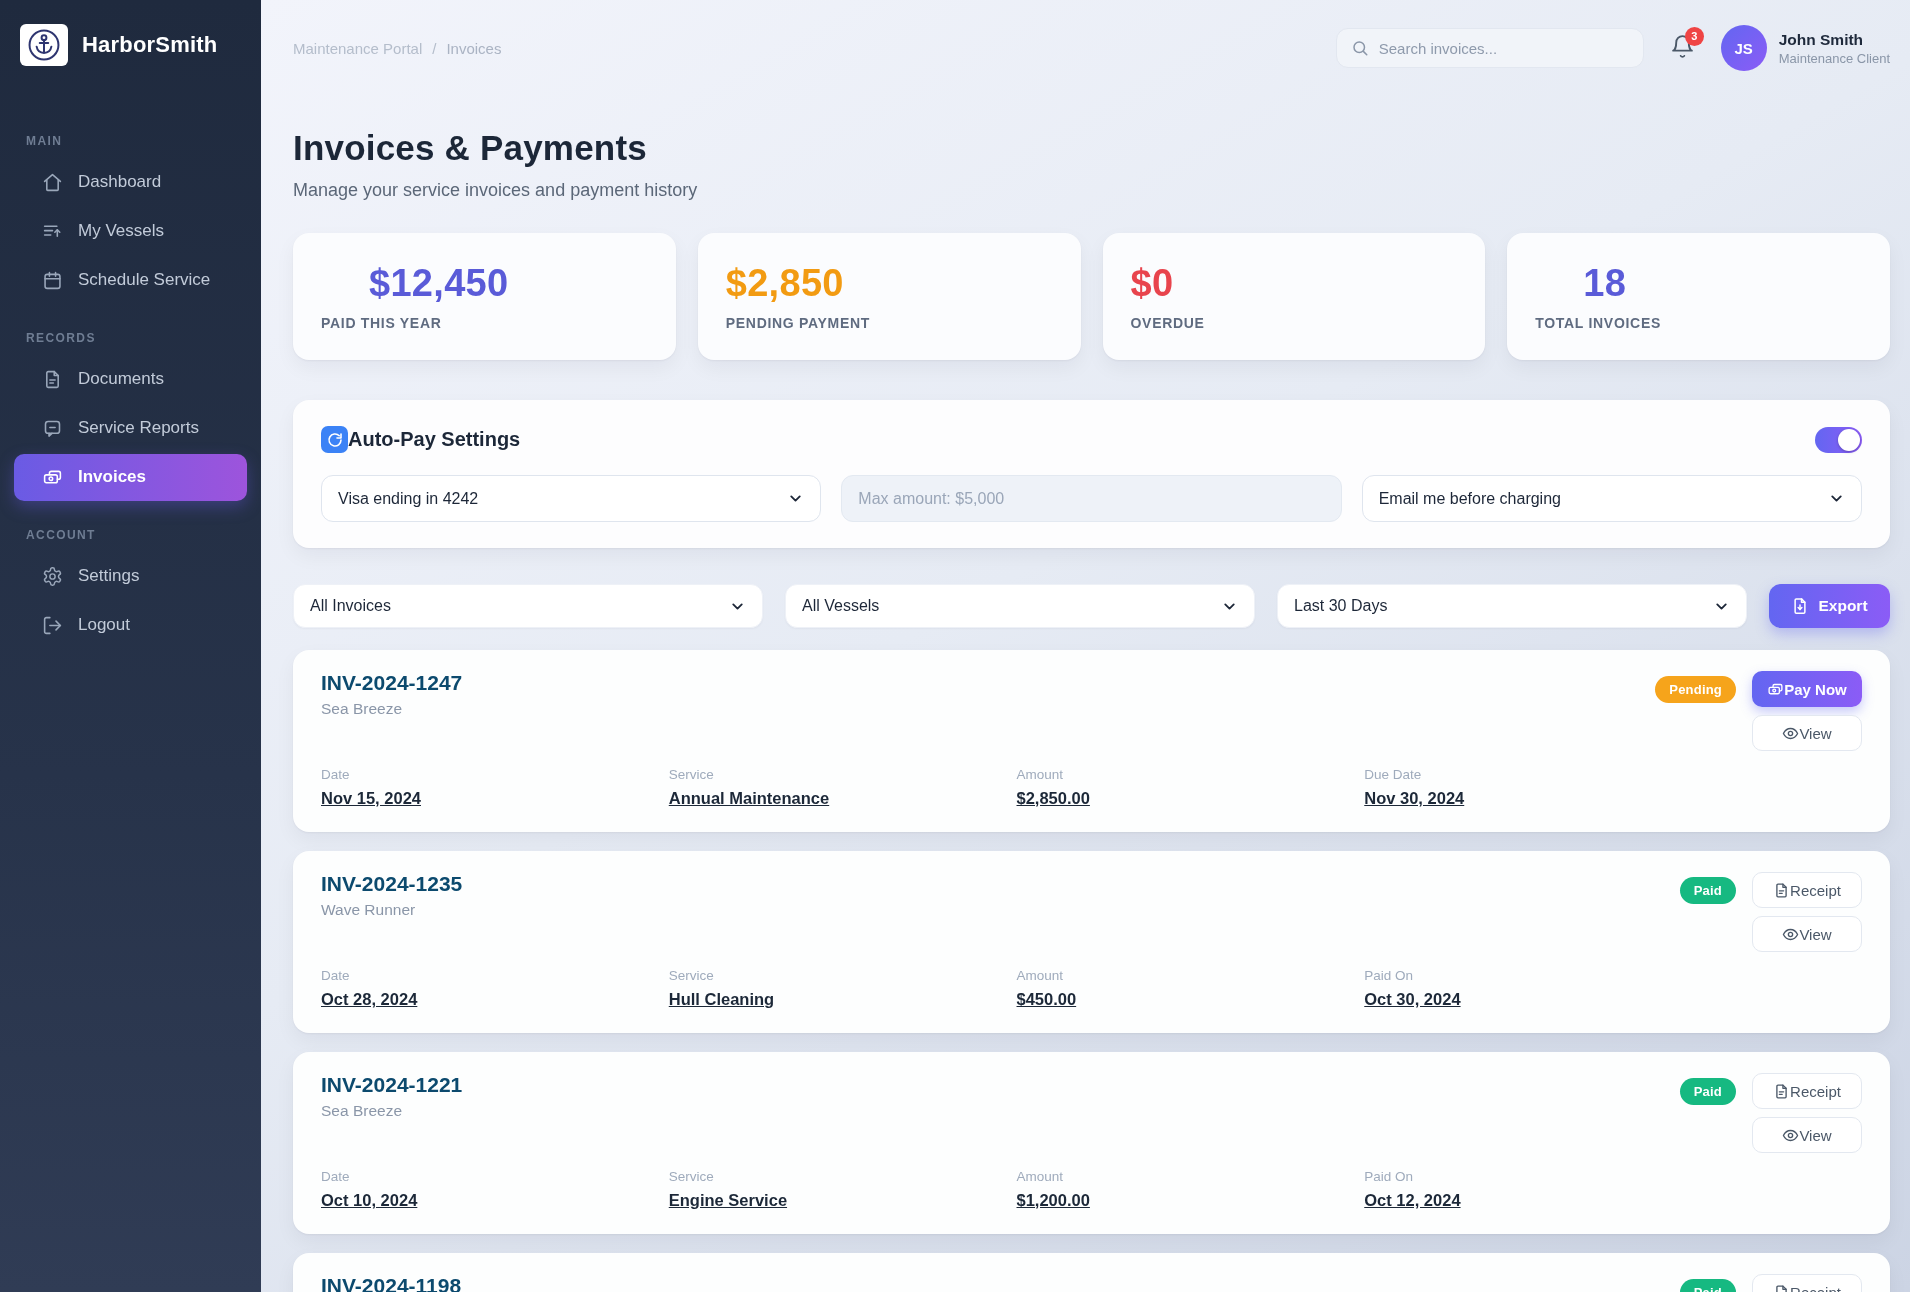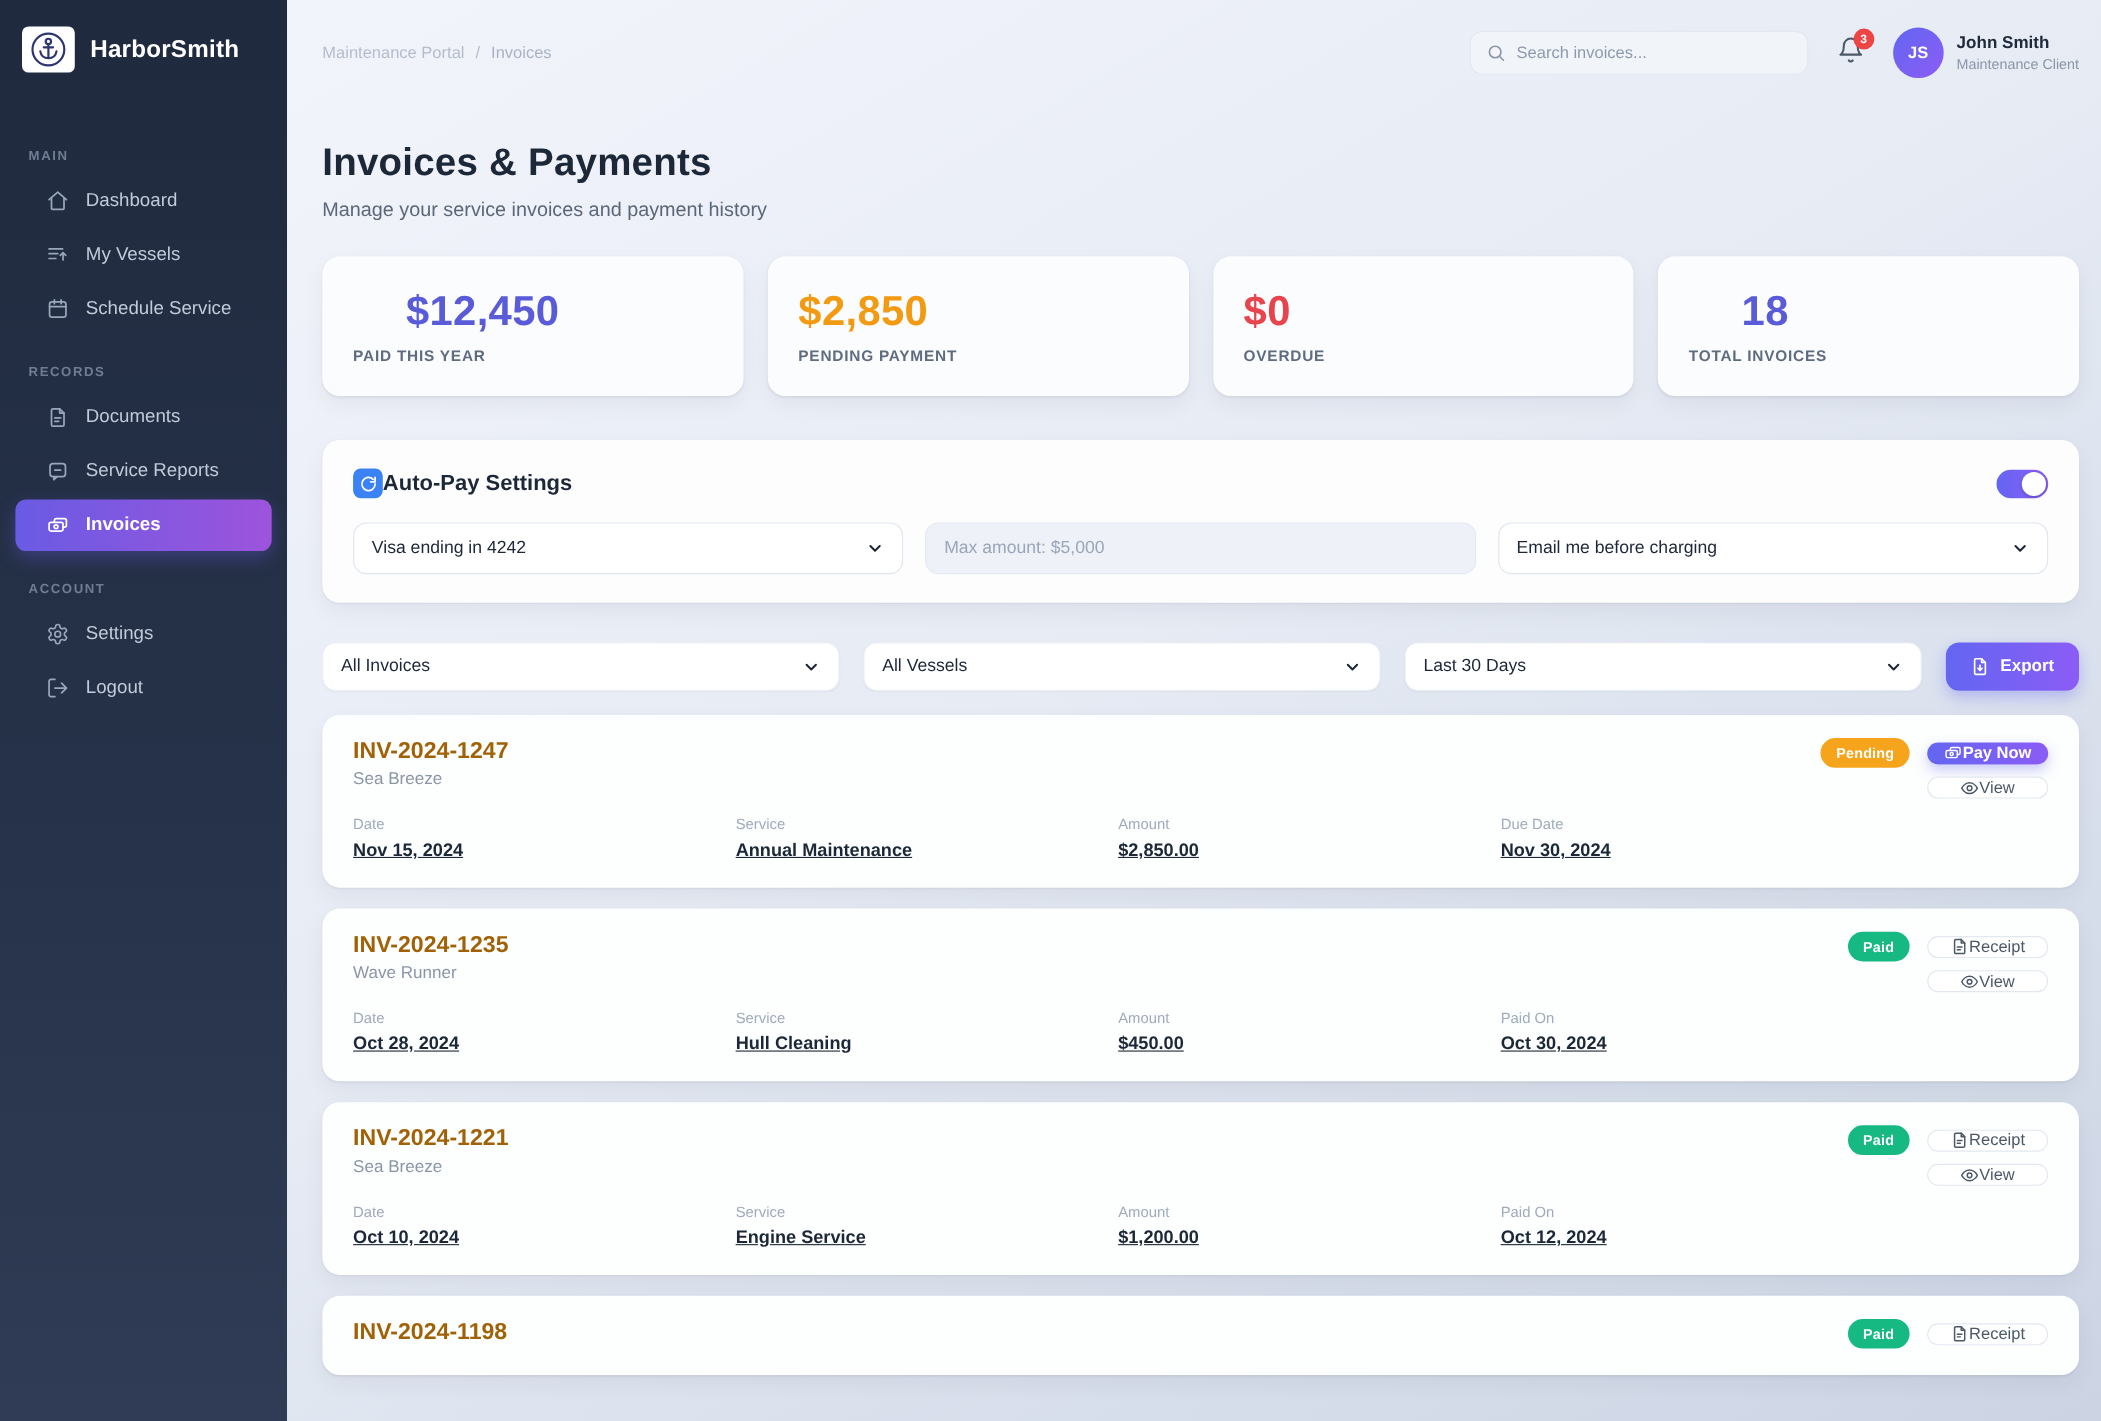--- a/index.html
+++ b/index.html
@@ -153,32 +153,32 @@
   .export-btn svg { width:18px; height:18px; }
 
   
   .invoice-list { margin-top:22px; display:flex; flex-direction:column; gap:19px; }
   .invoice-card {
     background:#fdfefe; border-radius:16px; padding:21px 28px 24px;
     box-shadow:0 1px 2px rgba(15,23,42,.05), 0 8px 20px rgba(15,23,42,.05);
     position:relative;
   }
   .invoice-head { display:flex; justify-content:space-between; }
-  .invoice-id { font-size:21px; font-weight:bold; color:#a16207; }
+  .invoice-id { font-size:21px; font-weight:bold; color:#0c4a6e; }
   .invoice-vessel { margin-top:5px; font-size:15.5px; color:#8a96a8; }
   .invoice-right { display:flex; flex-direction:column; align-items:flex-end; gap:8px; }
   .invoice-right-top { display:flex; align-items:center; gap:16px; }
   .badge {
     padding:6px 14px; border-radius:999px; color:#ffffff;
     font-size:13px; font-weight:bold; letter-spacing:.2px;
   }
   .badge.pending { background:#f6a41b; }
   .badge.paid    { background:#16b981; }
   .btn {
-    min-width:110px; height:20px; border-radius:10px; cursor:pointer;
+    min-width:110px; height:36px; border-radius:10px; cursor:pointer;
     font-size:15px; font-weight:600; font-family:inherit;
     display:flex; align-items:center; justify-content:center; gap:0;
     padding:0 14px;
   }
   .btn svg { width:17px; height:17px; }
   .btn-primary {
     border:none; color:#ffffff;
     background:linear-gradient(90deg,#6366f1,#8b5cf6);
     box-shadow:0 5px 12px rgba(99,102,241,.35);
   }

